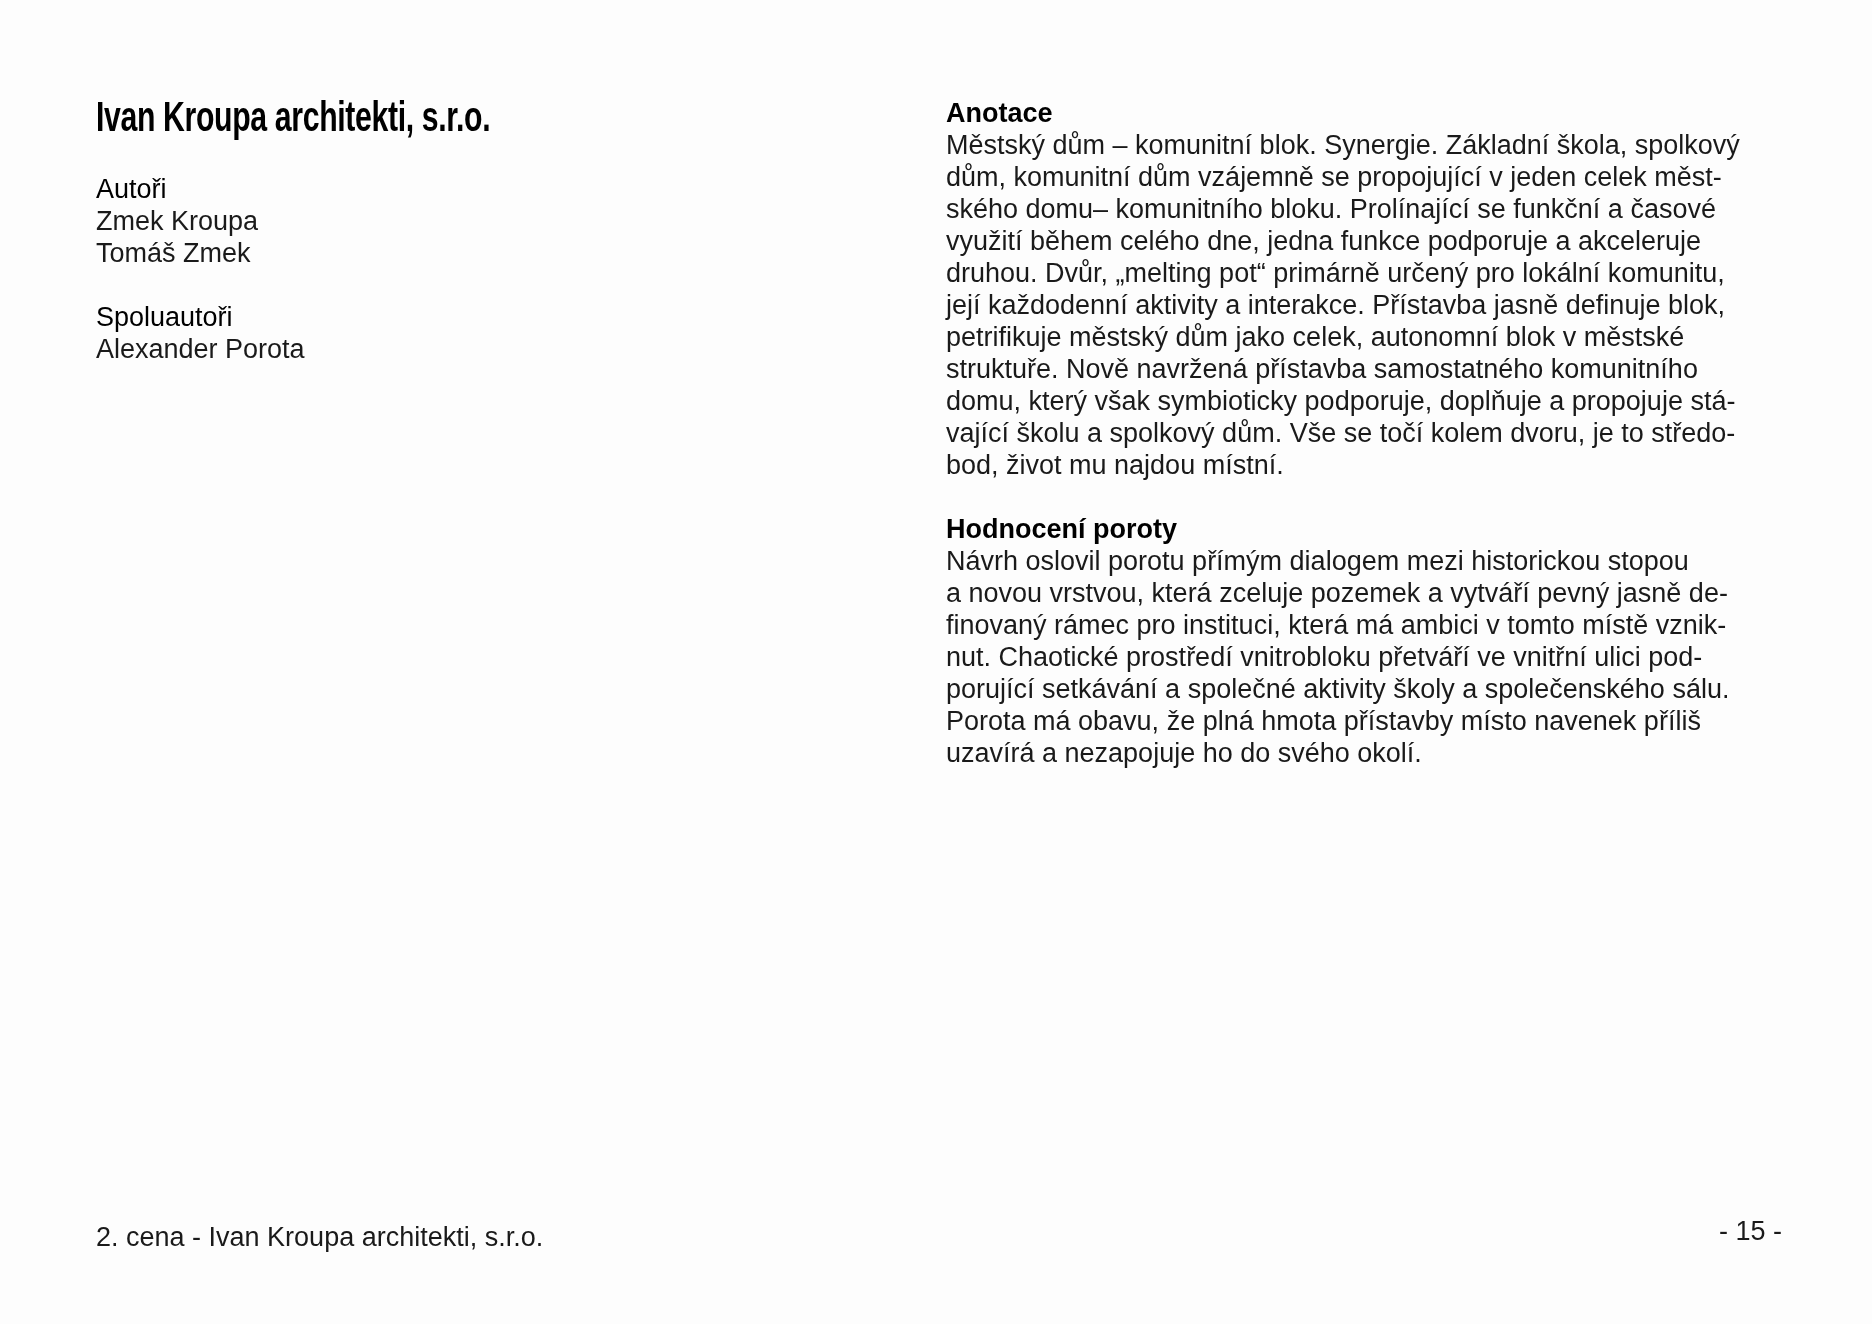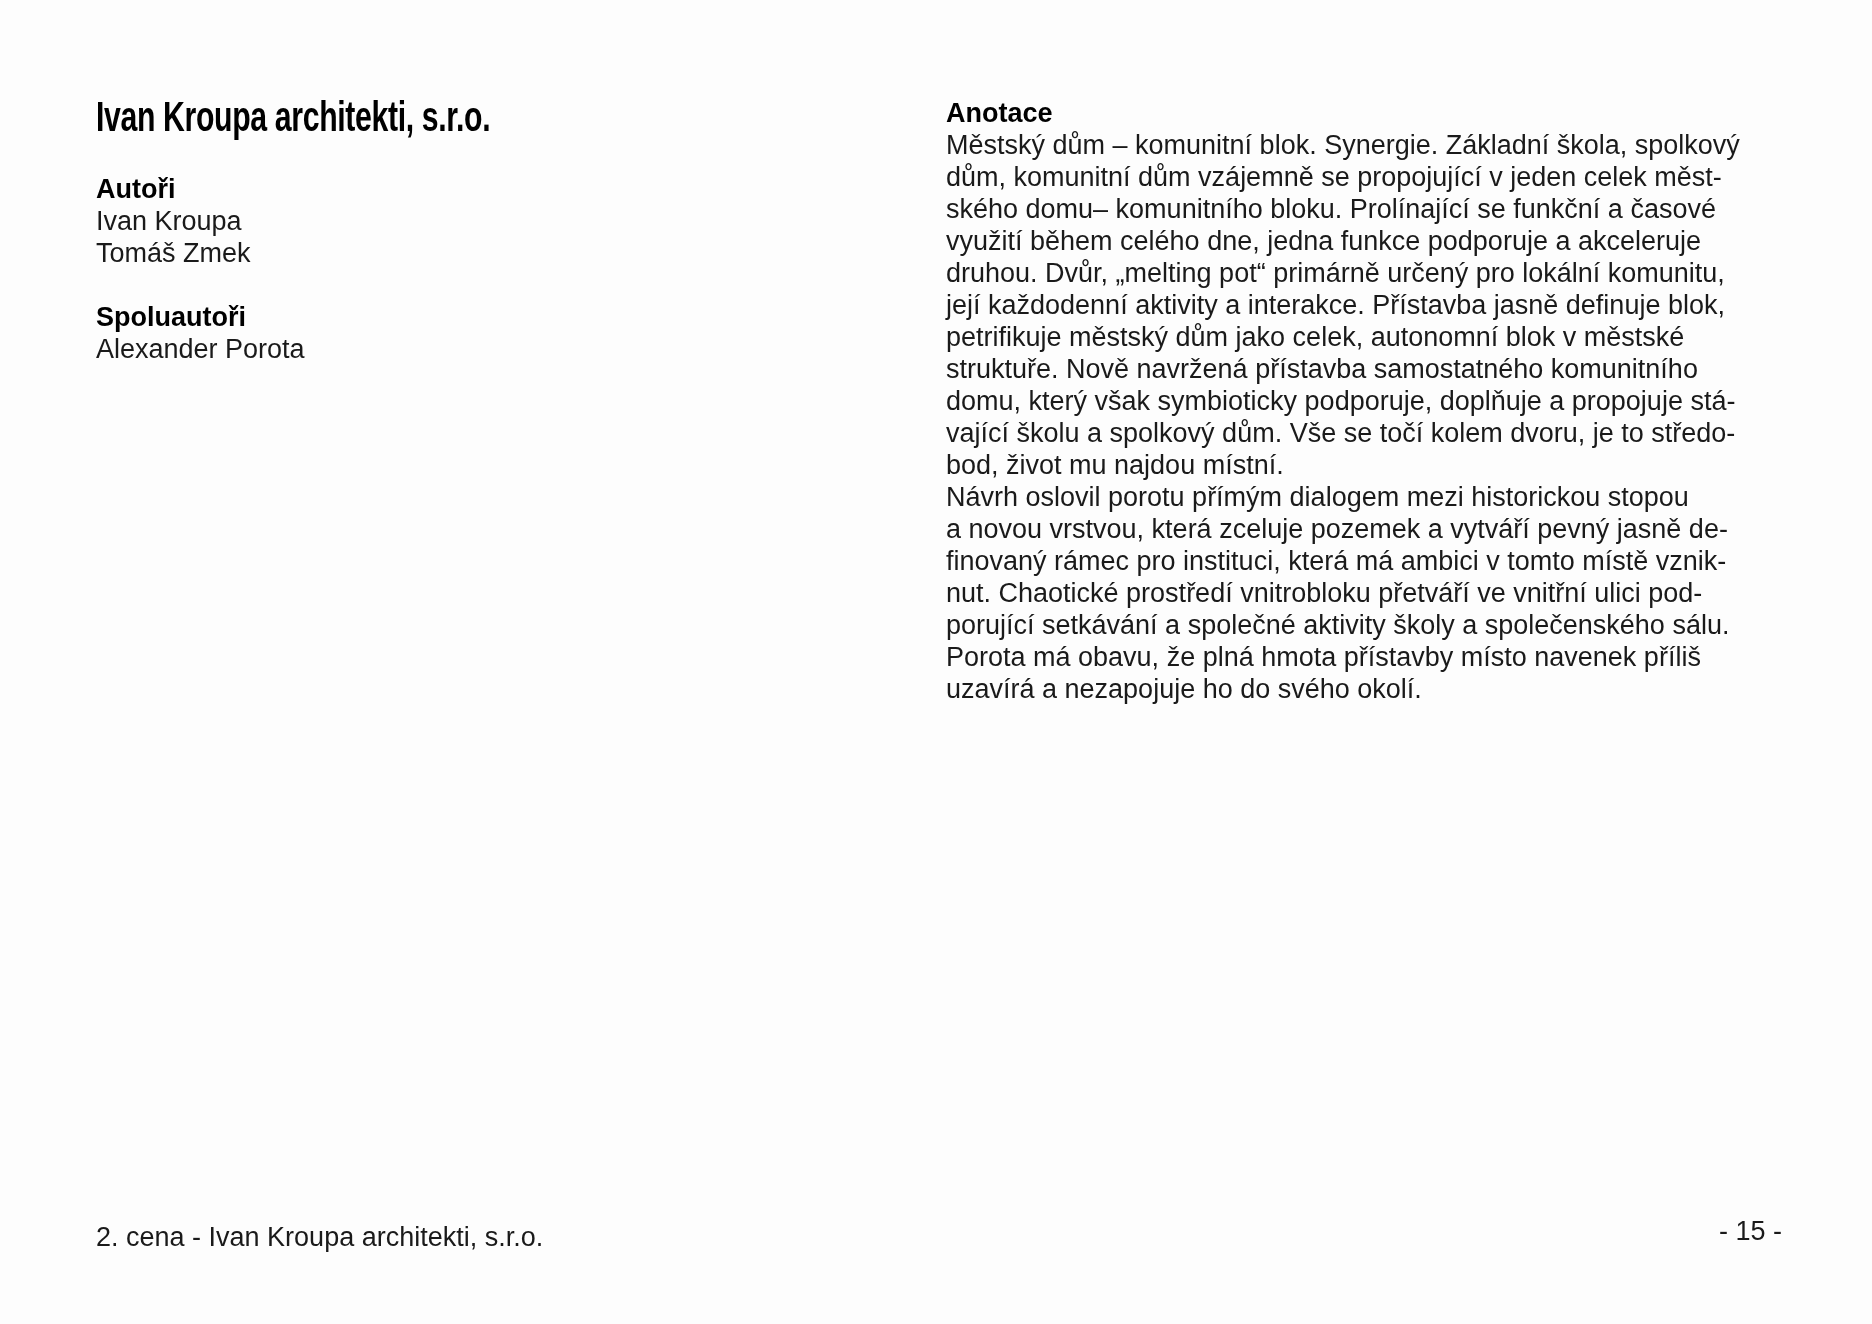--- a/index.html
+++ b/index.html
@@ -45,21 +45,21 @@
   }
   .meta-block {
     position: absolute;
     left: 96px;
     top: 173px;
   }
   .meta-heading {
     margin: 0;
     font-size: 27px;
     line-height: 32px;
-    font-weight: bold;
+    font-weight: normal;
     color: var(--heading, #000);
   }
   .meta-line {
     line-height: 32px;
   }
   .meta-gap {
     height: 32px;
   }
   
   .col-right {
@@ -99,41 +99,42 @@
 </style>
 </head>
 <body style="--bg: #fdfdfd; --text: #1a1a1a; --heading: #000000;">
 
 <div class="page">
 
   <h1 class="doc-title"><span class="squeeze">Ivan Kroupa architekti, s.r.o.</span></h1>
 
   <div class="meta-block">
     <h2 class="meta-heading">Autoři</h2>
-    <div class="meta-line">Ivan Kroupa</div>
+    <div class="meta-line">Zmek Kroupa</div>
     <div class="meta-line">Tomáš Zmek</div>
     <div class="meta-gap"></div>
     <h2 class="meta-heading">Spoluautoři</h2>
     <div class="meta-line">Alexander Porota</div>
   </div>
 
   <div class="col-right">
     <h2 class="body-heading">Anotace</h2>
     <p class="body-par">Městský dům – komunitní blok. Synergie. Základní škola, spolkový
 dům, komunitní dům vzájemně se propojující v jeden celek měst-
 ského domu– komunitního bloku. Prolínající se funkční a časové
 využití během celého dne, jedna funkce podporuje a akceleruje
 druhou. Dvůr, „melting pot“ primárně určený pro lokální komunitu,
 její každodenní aktivity a interakce. Přístavba jasně definuje blok,
 petrifikuje městský dům jako celek, autonomní blok v městské
 struktuře. Nově navržená přístavba samostatného komunitního
 domu, který však symbioticky podporuje, doplňuje a propojuje stá-
 vající školu a spolkový dům. Vše se točí kolem dvoru, je to středo-
 bod, život mu najdou místní.</p>
 
+    <h2 class="body-heading second">Hodnocení poroty</h2>
     <p class="body-par">Návrh oslovil porotu přímým dialogem mezi historickou stopou
 a novou vrstvou, která zceluje pozemek a vytváří pevný jasně de-
 finovaný rámec pro instituci, která má ambici v tomto místě vznik-
 nut. Chaotické prostředí vnitrobloku přetváří ve vnitřní ulici pod-
 porující setkávání a společné aktivity školy a společenského sálu.
 Porota má obavu, že plná hmota přístavby místo navenek příliš
 uzavírá a nezapojuje ho do svého okolí.</p>
   </div>
 
   <div class="footer-left">2. cena - Ivan Kroupa architekti, s.r.o.</div>

